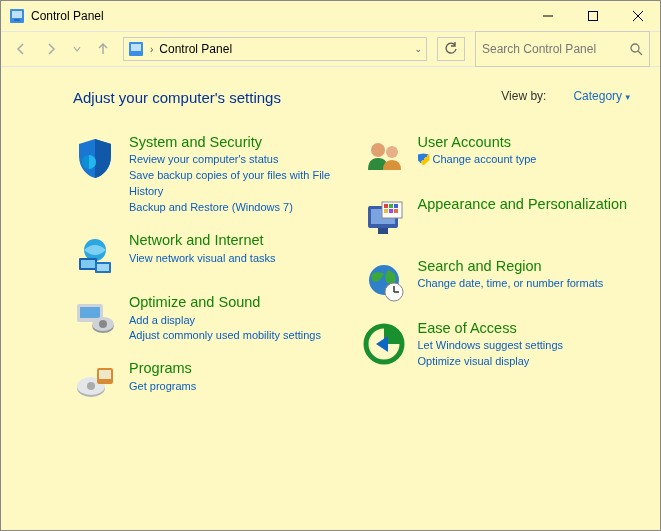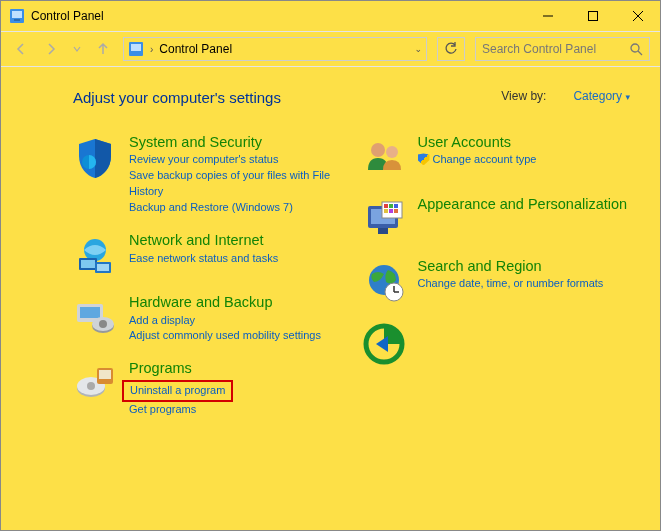--- a/index.html
+++ b/index.html
@@ -9,21 +9,21 @@
     font-size: 12px;
     color: #000;
     background: #fff;
   }
   .window {
     width: 661px;
     height: 531px;
     border: 1px solid #888;
     display: flex;
     flex-direction: column;
-    background: #fde047;
+    background: #fef9c3;
   }
   
   .titlebar {
     height: 30px;
     display: flex;
     align-items: center;
     padding-left: 8px;
   }
   .titlebar .app-icon {
     width: 16px; height: 16px;
@@ -62,21 +62,21 @@
   }
   .addressbar .chev { color: #555; font-size: 10px; }
   .addressbar .crumb { font-size: 12px; }
   .addressbar .flexgrow { flex:1; }
   .refresh-btn {
     width: 28px; height: 24px;
     border: 1px solid #ccc;
     display:flex; align-items:center; justify-content:center;
   }
   .searchbox {
-    width: 175px; height: 24px;
+    width: 175px; height: 36px;
     border: 1px solid #ccc;
     display: flex; align-items: center;
     padding: 0 6px;
     color: #777;
   }
   .searchbox span { flex:1; font-size: 12px; }
   .content {
     flex: 1;
     padding: 22px 30px 10px 72px;
     overflow: auto;
@@ -256,52 +256,49 @@
           <svg class="cat-icon" viewBox="0 0 44 44">
             <circle cx="22" cy="16" r="11" fill="#2aa6e0"></circle>
             <path d="M11 16 Q22 6 33 16 Q22 26 11 16" fill="#7ed0f3"></path>
             <rect x="6" y="24" width="18" height="12" fill="#1a63b0" rx="1"></rect>
             <rect x="8" y="26" width="14" height="8" fill="#7ec9f0"></rect>
             <rect x="22" y="28" width="16" height="11" fill="#2176c4" rx="1"></rect>
             <rect x="24" y="30" width="12" height="7" fill="#9fd6f4"></rect>
           </svg>
           <div class="cat-body">
             <div class="cat-title">Network and Internet</div>
-            <span class="cat-link">Ease network status and tasks</span>
+            <span class="cat-link">View network visual and tasks</span>
           </div>
         </div>
 
         <div class="category">
           <svg class="cat-icon" viewBox="0 0 44 44">
             <rect x="4" y="8" width="26" height="18" fill="#d0d4d8" rx="2"></rect>
             <rect x="7" y="11" width="20" height="11" fill="#5fa8e0"></rect>
             <ellipse cx="30" cy="30" rx="11" ry="7" fill="#96999c"></ellipse>
             <ellipse cx="30" cy="28" rx="11" ry="7" fill="#cfd3d7"></ellipse>
             <circle cx="30" cy="28" r="4" fill="#888"></circle>
           </svg>
           <div class="cat-body">
-            <div class="cat-title">Hardware and Backup</div>
+            <div class="cat-title">Optimize and Sound</div>
             <span class="cat-link">Add a display</span>
             <span class="cat-link">Adjust commonly used mobility settings</span>
           </div>
         </div>
 
         <div class="category">
           <svg class="cat-icon" viewBox="0 0 44 44">
             <ellipse cx="18" cy="26" rx="14" ry="9" fill="#b0b4b8"></ellipse>
             <ellipse cx="18" cy="24" rx="14" ry="9" fill="#e4e7ea"></ellipse>
             <circle cx="18" cy="24" r="4" fill="#aaa"></circle>
             <rect x="24" y="6" width="16" height="16" fill="#d88b32" rx="2"></rect>
             <rect x="26" y="8" width="12" height="9" fill="#f0e6c8"></rect>
           </svg>
           <div class="cat-body">
             <div class="cat-title">Programs</div>
-            <span class="highlight-box">
-              <span class="cat-link" style="display:inline">Uninstall a program</span>
-            </span>
             <span class="cat-link">Get programs</span>
           </div>
         </div>
 
       </div>
 
       <div class="col">
 
         <div class="category">
           <svg class="cat-icon" viewBox="0 0 44 44">
@@ -348,18 +345,23 @@
             <span class="cat-link">Change date, time, or number formats</span>
           </div>
         </div>
 
         <div class="category">
           <svg class="cat-icon" viewBox="0 0 44 44">
             <circle cx="22" cy="22" r="18" fill="none" stroke="#1a8f2e" stroke-width="5"></circle>
             <path d="M22 4 A18 18 0 0 1 40 22 L22 22 Z" fill="#1a8f2e"></path>
             <path d="M14 22 L26 14 L26 30 Z" fill="#1066c4"></path>
           </svg>
+          <div class="cat-body">
+            <div class="cat-title">Ease of Access</div>
+            <span class="cat-link">Let Windows suggest settings</span>
+            <span class="cat-link">Optimize visual display</span>
+          </div>
         </div>
 
       </div>
     </div>
   </div>
 </div>
 
 </body></html>

